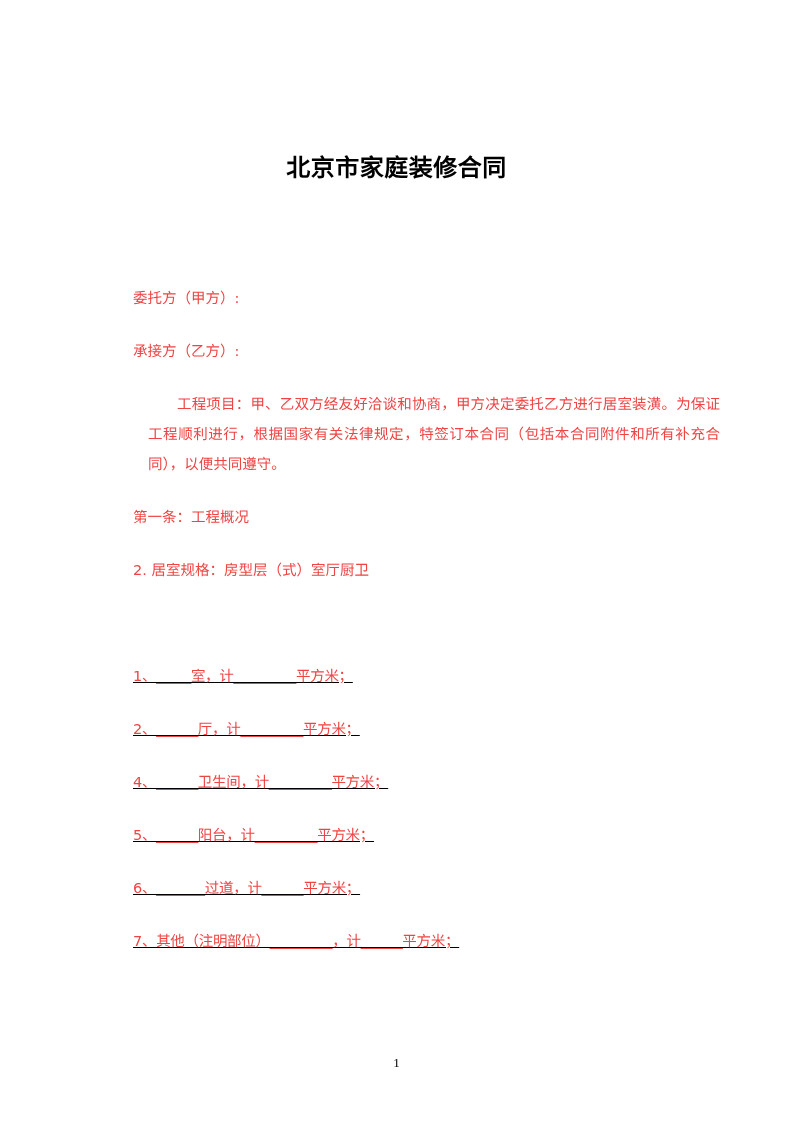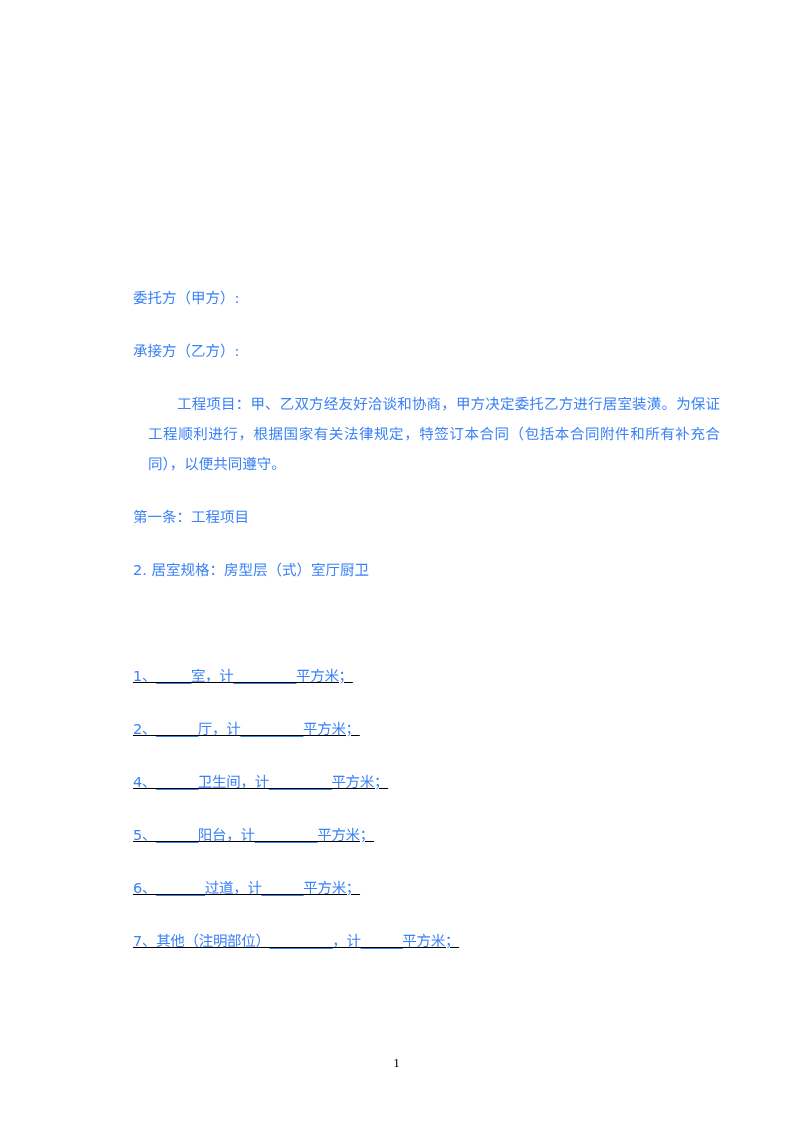--- a/index.html
+++ b/index.html
@@ -30,21 +30,21 @@
     text-align: center;
     font-size: 24px;
     font-weight: bold;
     letter-spacing: 0.5px;
     line-height: 1.25;
     color: #000000;
   }
   .para {
     font-size: 14.5px;
     line-height: 30px;
-    color: #3b82f6;
+    color: #ef4444;
     text-align: justify;
     text-justify: inter-ideograph;
     margin: 0;
     word-break: break-all;
   }
   .para + .para {
     margin-top: 23px;
   }
   .para.indent {
     text-indent: 2em;
@@ -88,32 +88,33 @@
     text-decoration: none;
     white-space: pre;
     letter-spacing: -0.3px;
   }
 </style>
 </head>
 <body>
 
 <div class="page">
 
+  <h1 class="doc-title">北京市家庭装修合同</h1>
 
   <div class="block-parties">
     <p class="para">委托方（甲方）:</p>
     <p class="para">承接方（乙方）:</p>
   </div>
 
   <div class="block-preamble">
     <p class="para indent">工程项目：甲、乙双方经友好洽谈和协商，甲方决定委托乙方进行居室装潢。为保证工程顺利进行，根据国家有关法律规定，特签订本合同（包括本合同附件和所有补充合同），以便共同遵守。</p>
   </div>
 
   <div class="block-section">
-    <p class="para">第一条：工程项目</p>
+    <p class="para">第一条：工程概况</p>
     <p class="para">2. 居室规格：房型层（式）室厅厨卫</p>
   </div>
 
   <div class="block-rooms">
     <p class="para blank">1、_____室，计_________平方米；</p>
     <p class="para blank">2、______厅，计_________平方米；</p>
     <p class="para blank">4、______卫生间，计_________平方米；</p>
     <p class="para blank">5、______阳台，计_________平方米；</p>
     <p class="para blank">6、_______过道，计______平方米；</p>
     <p class="para blank">7、其他（注明部位）_________，计______平方米；</p>

